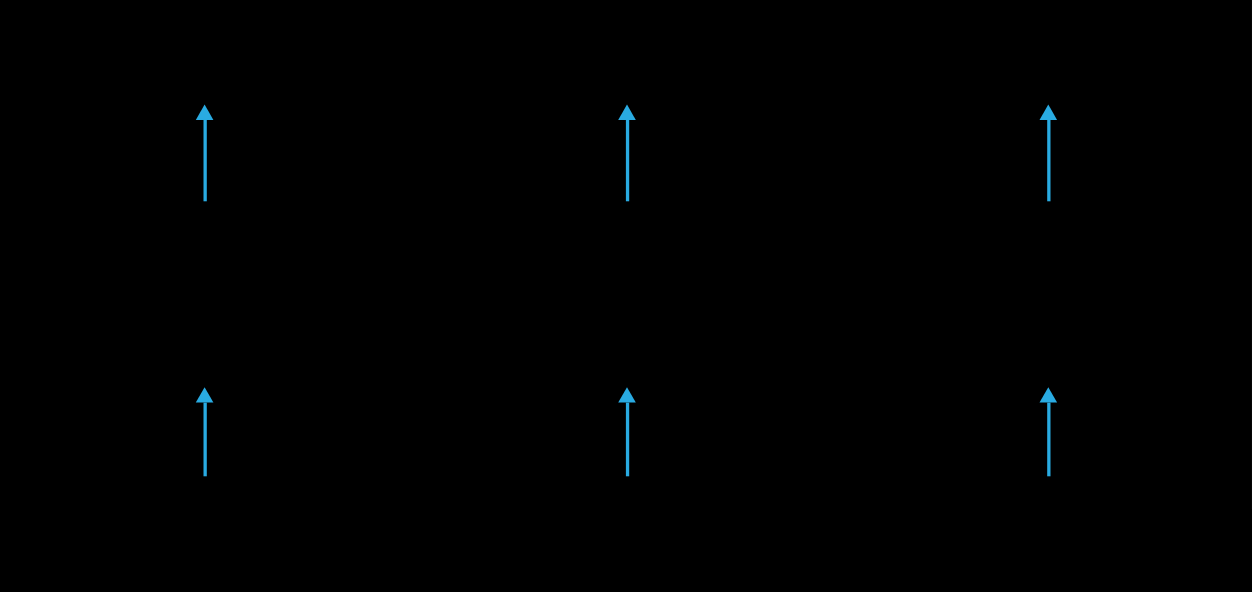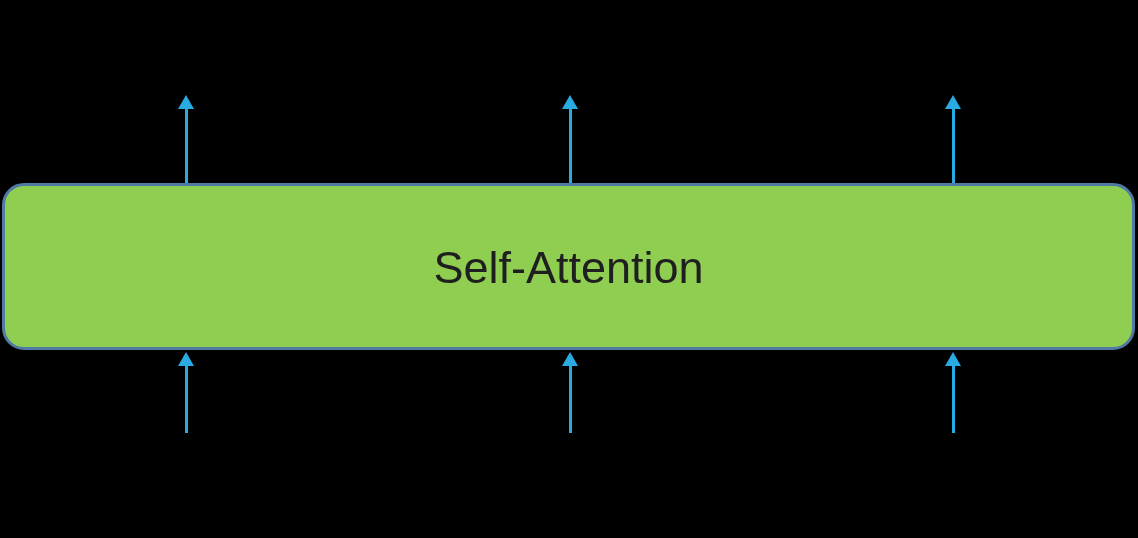--- a/index.html
+++ b/index.html
@@ -78,23 +78,20 @@
   </div>
   <div class="arrow out ax2">
     <div class="head"></div>
     <div class="shaft"></div>
   </div>
   <div class="arrow out ax3">
     <div class="head"></div>
     <div class="shaft"></div>
   </div>
 
-  <div class="attention-block">
-    <div class="attention-label">Self-Attention</div>
-  </div>
 
   <div class="arrow in ax1">
     <div class="head"></div>
     <div class="shaft"></div>
   </div>
   <div class="arrow in ax2">
     <div class="head"></div>
     <div class="shaft"></div>
   </div>
   <div class="arrow in ax3">

